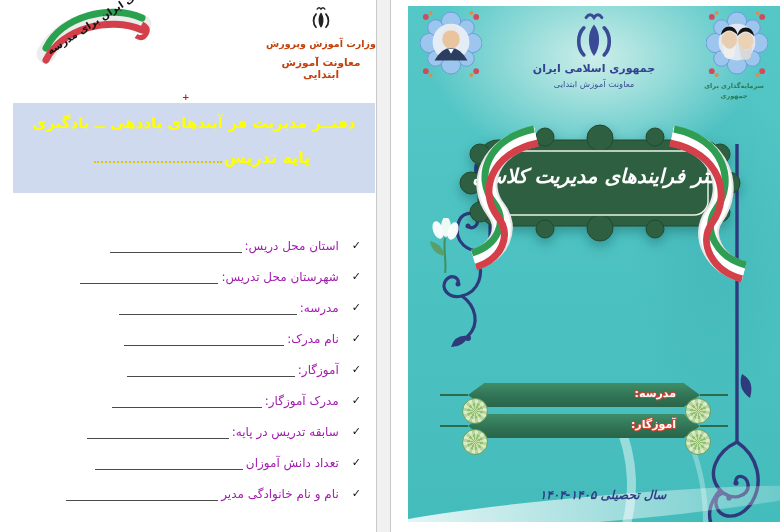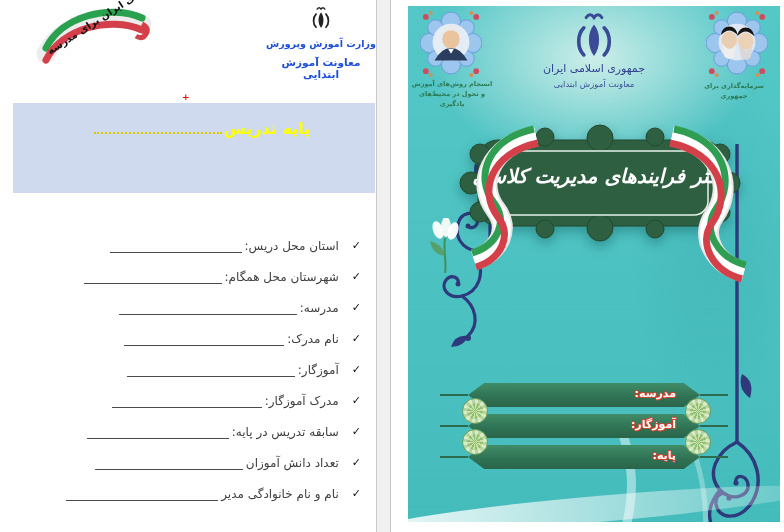--- a/index.html
+++ b/index.html
@@ -7,56 +7,56 @@
           font-family:"DejaVu Sans",sans-serif;}
 
   
   .left-page{position:absolute;left:0;top:0;width:376px;height:532px;background:#ffffff;}
 
   .logo{position:absolute;left:30px;top:4px;width:130px;height:84px;}
   .logo-text{position:absolute;left:14px;top:44px;width:150px;transform:rotate(-33deg);
              transform-origin:left top;font-size:10px;font-weight:bold;color:#111;
              white-space:nowrap;direction:rtl;}
 
-  .ministry-left{position:absolute;left:266px;top:6px;width:110px;text-align:center;color:#1d4ed8;}
+  .ministry-left{position:absolute;left:266px;top:6px;width:110px;text-align:center;color:#c2410c;}
   .ministry-left .emblem{width:22px;height:26px;color:#222;margin:0 auto;}
   .ministry-left .m1{font-size:9.5px;font-weight:bold;margin-top:2px;direction:rtl;}
   .ministry-left .m2{font-size:10.5px;font-weight:bold;margin-top:7px;direction:rtl;}
 
   .red-title{position:absolute;left:0;top:74px;width:376px;text-align:center;direction:rtl;
              color:#ff0000;font-weight:bold;font-size:15px;}
   .cross-mark{position:absolute;left:182px;top:92px;color:#ff0000;font-size:9px;font-weight:bold;}
 
   .blue-box{position:absolute;left:13px;top:103px;width:362px;height:90px;background:#cfdaee;}
   .blue-box .b1{margin-top:11px;text-align:center;direction:rtl;color:#ffff00;
                 font-weight:bold;font-size:15px;}
   .blue-box .b2{margin-top:16px;text-align:center;direction:rtl;color:#ffff00;
                 font-weight:bold;font-size:16px;padding-left:16px;}
   .dots-line{display:inline-block;width:128px;height:12px;border-bottom:2px dotted #dcc700;
              vertical-align:baseline;margin-right:2px;}
 
   .checklist{position:absolute;left:13px;top:230px;width:362px;}
   .check-row{display:flex;direction:rtl;align-items:center;height:31px;padding-right:14px;}
   .check-mark{font-size:11px;font-weight:bold;color:#111;margin-left:13px;}
-  .check-label{font-size:12px;color:#404040;}
+  .check-label{font-size:12px;color:#a21caf;}
   .blank-line{display:inline-block;height:13px;border-bottom:1px solid #4a4a4a;margin-right:3px;}
 
   .scroll-strip{position:absolute;left:376px;top:0;width:13px;height:532px;background:#f1f1f1;
                 border-left:1px solid #c9c9c9;border-right:1px solid #c9c9c9;}
 
   
   .cover{position:absolute;left:408px;top:6px;width:372px;height:516px;overflow:hidden;
          background:
            radial-gradient(ellipse 230px 150px at 50% 10%, #cdeee9 0%, rgba(205,238,233,0) 72%),
            radial-gradient(ellipse 120px 260px at 82% 45%, rgba(30,140,150,0.16), rgba(30,140,150,0) 70%),
            linear-gradient(180deg,#55c7c7 0%,#4cc1c1 55%,#45bcbc 100%);}
 
   .cover-emblem{position:absolute;left:163px;top:6px;width:46px;height:52px;color:#3a4a96;}
   .cover-header{position:absolute;left:91px;top:56px;width:190px;text-align:center;color:#33418f;}
-  .cover-header .h1{font-size:11px;font-weight:normal;direction:rtl;}
+  .cover-header .h1{font-size:11px;font-weight:bold;direction:rtl;}
   .cover-header .h2{font-size:10.5px;font-weight:bold;margin-top:4px;direction:rtl;}
   .cover-header .h3{font-size:8.5px;margin-top:4px;direction:rtl;opacity:.9;}
 
   .portrait{position:absolute;top:2px;width:62px;height:72px;}
   .portrait.pl{left:12px;} .portrait.pr{left:298px;}
   .caption{position:absolute;font-size:6.5px;line-height:1.5;color:#2c7a52;text-align:center;direction:rtl;font-weight:bold;}
   .caption.cl{left:0px;top:74px;width:88px;}
   .caption.cr{left:282px;top:76px;width:88px;}
 
   .vine{position:absolute;}
@@ -127,32 +127,33 @@
         <path d="M11,14 C5,20 5,32 11,38" stroke="currentColor" stroke-width="3.2" fill="none" stroke-linecap="round"></path>
         <path d="M29,14 C35,20 35,32 29,38" stroke="currentColor" stroke-width="3.2" fill="none" stroke-linecap="round"></path>
       </svg>
       <div class="m1">وزارت آموزش وپرورش</div>
       <div class="m2">معاونت آموزش ابتدایی</div>
     </div>
 
     <div class="cross-mark">+</div>
 
     <div class="blue-box">
+      <div class="b1">دفتــر مدیریت فر آیندهای یاددهی ــ یادگیری</div>
       <div class="b2"><span>پایه تدریس</span><span class="dots-line"></span></div>
     </div>
 
     <div class="checklist">
       <div class="check-row">
         <span class="check-mark">✓</span>
         <span class="check-label">استان محل دریس:</span>
         <span class="blank-line" style="width:132px"></span>
       </div>
       <div class="check-row">
         <span class="check-mark">✓</span>
-        <span class="check-label">شهرستان محل همگام:</span>
+        <span class="check-label">شهرستان محل تدریس:</span>
         <span class="blank-line" style="width:138px"></span>
       </div>
       <div class="check-row">
         <span class="check-mark">✓</span>
         <span class="check-label">مدرسه:</span>
         <span class="blank-line" style="width:178px"></span>
       </div>
       <div class="check-row">
         <span class="check-mark">✓</span>
         <span class="check-label">نام مدرک:</span>
@@ -229,24 +230,20 @@
           <circle cx="6" cy="65" r="3"></circle>
           <circle cx="58" cy="65" r="3"></circle>
         </g>
       <g fill="#d98f4e">
           <circle cx="11" cy="5" r="2"></circle>
           <circle cx="53" cy="5" r="2"></circle>
           <circle cx="11" cy="69" r="2"></circle>
           <circle cx="53" cy="69" r="2"></circle>
         </g>
     </svg>
-    <div class="caption cl">
-      <div>انسجام روش‌های آموزش</div>
-      <div>و تحول در محیط‌های یادگیری</div>
-    </div>
 
     <svg class="portrait pr" viewBox="0 0 64 74">
       <g fill="#9dc6ef" stroke="#6a9bd8" stroke-width="1">
         <circle cx="32" cy="36" r="23"></circle>
           <circle cx="32" cy="14" r="10"></circle>
           <circle cx="32" cy="58" r="10"></circle>
         <circle cx="10" cy="36" r="10"></circle>
           <circle cx="54" cy="36" r="10"></circle>
         <circle cx="16" cy="20" r="8"></circle>
           <circle cx="48" cy="20" r="8"></circle>
@@ -352,26 +349,22 @@
     <div class="bar-row b1r">
       <div class="bar">
         <span class="bar-label" dir="rtl">مدرسه:</span>
       </div>
     </div>
     <div class="bar-row b2r">
       <div class="bar">
         <span class="bar-label" dir="rtl">آموزگار:</span>
       </div>
     </div>
-    <div class="bar-row b3r">
-      <div class="bar">
-        <span class="bar-label" dir="rtl">پایه:</span>
-      </div>
-    </div>
 
     <div class="rosette ro1"></div>
     <div class="rosette ro2"></div>
     <div class="rosette ro3"></div>
     <div class="rosette ro4"></div>
 
+    <div class="year-text">سال تحصیلی ۱۴۰۵-۱۴۰۴</div>
   </div>
 
 </div>
 
 </body></html>

